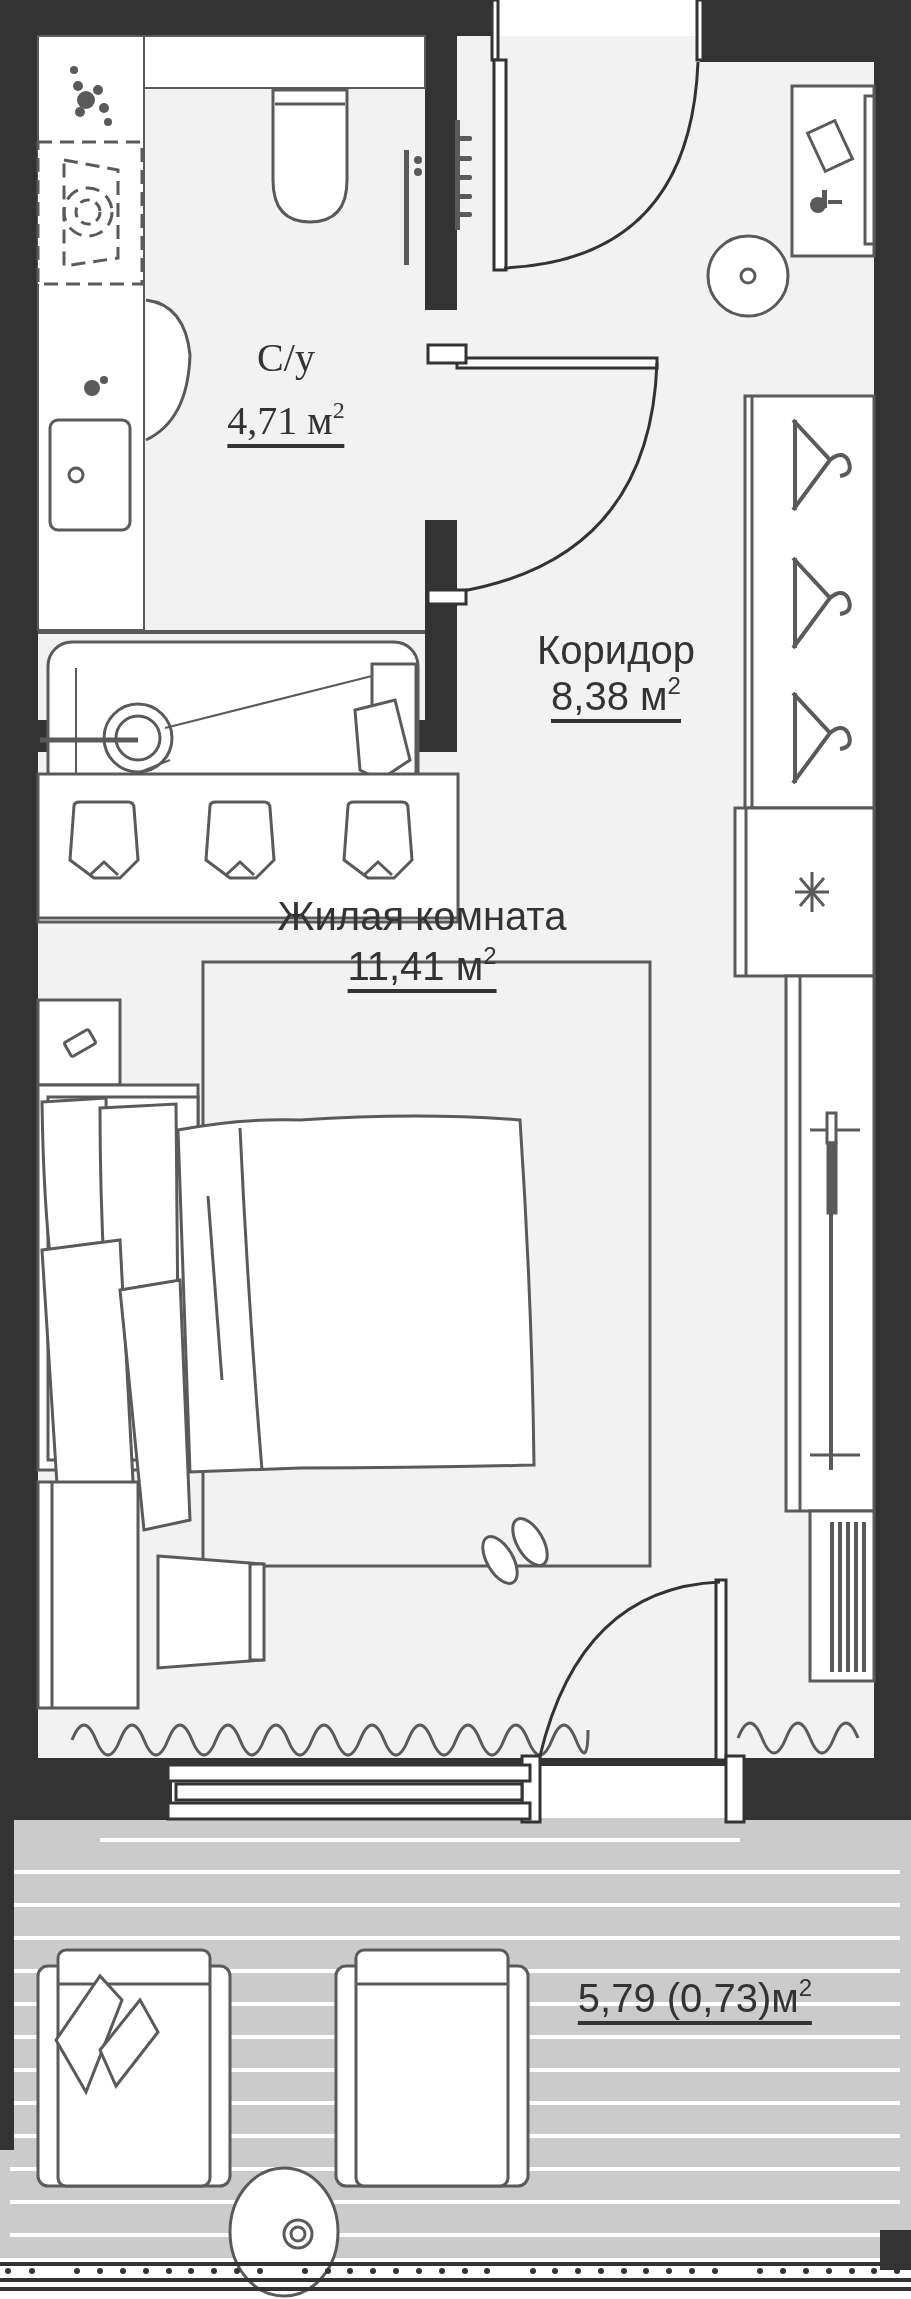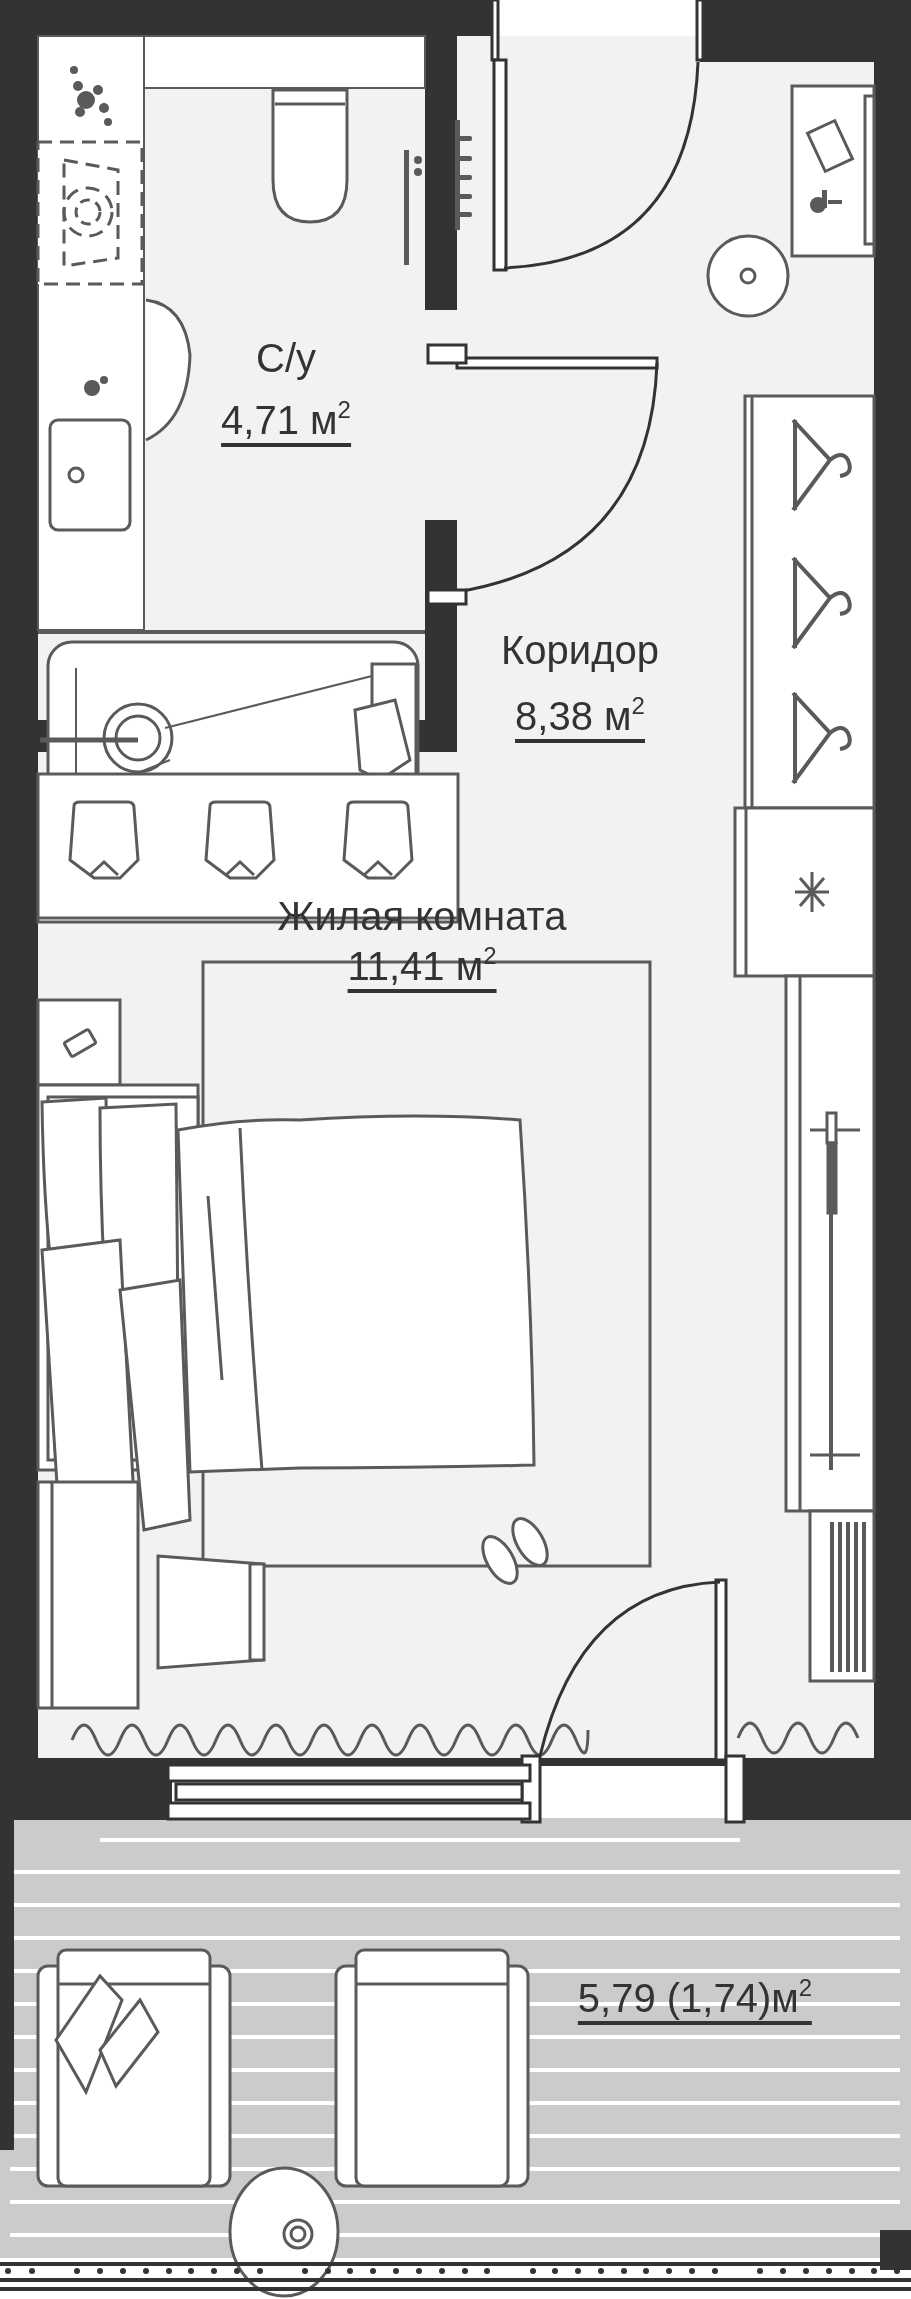--- a/index.html
+++ b/index.html
@@ -347,30 +347,30 @@
       <circle cx="783" cy="2271" r="3"></circle>
         <circle cx="806" cy="2271" r="3"></circle>
         <circle cx="829" cy="2271" r="3"></circle>
       <circle cx="852" cy="2271" r="3"></circle>
         <circle cx="874" cy="2271" r="3"></circle>
         <circle cx="897" cy="2271" r="3"></circle>
     </g>
   </g>
 </svg>
 
-<div class="label" style="left:286px; top:338px;">
+<div class="label" style="left:286px; top:338px;font-family:Liberation Serif, serif;">
   <span class="room-name block">С/у</span>
   <span class="room-area" style="margin-top:20px;"><span>4,71 м</span><sup>2</sup></span>
 </div>
 
-<div class="label" style="left:580px; top:630px;">
+<div class="label" style="left:616px; top:630px;">
   <span class="room-name block">Коридор</span>
-  <span class="room-area" style="margin-top:24px;"><span>8,38 м</span><sup>2</sup></span>
+  <span class="room-area" style="margin-top:4px;"><span>8,38 м</span><sup>2</sup></span>
 </div>
 
 <div class="label" style="left:422px; top:896px;">
   <span class="room-name block">Жилая комната</span>
   <span class="room-area" style="margin-top:8px;text-align:center;"><span>11,41 м</span><sup>2</sup></span>
 </div>
 
 <div class="label" style="left:695px; top:1968px;">
-  <span class="room-area" style="margin-top:8px;"><span>5,79 (1,74)м</span><sup>2</sup></span>
+  <span class="room-area" style="margin-top:8px;"><span>5,79 (0,73)м</span><sup>2</sup></span>
 </div>
 
 </body></html>

